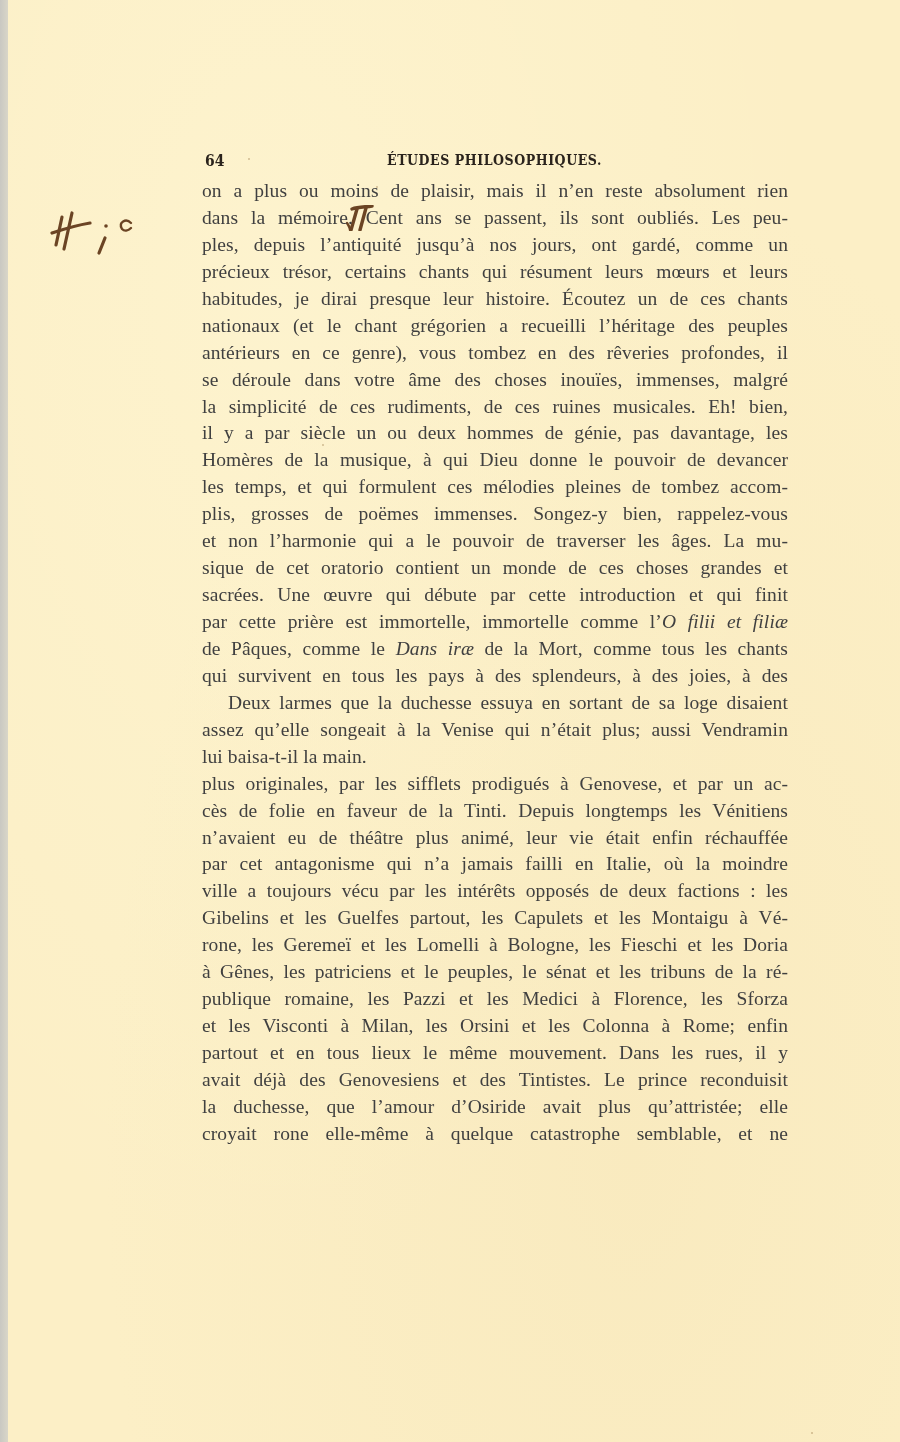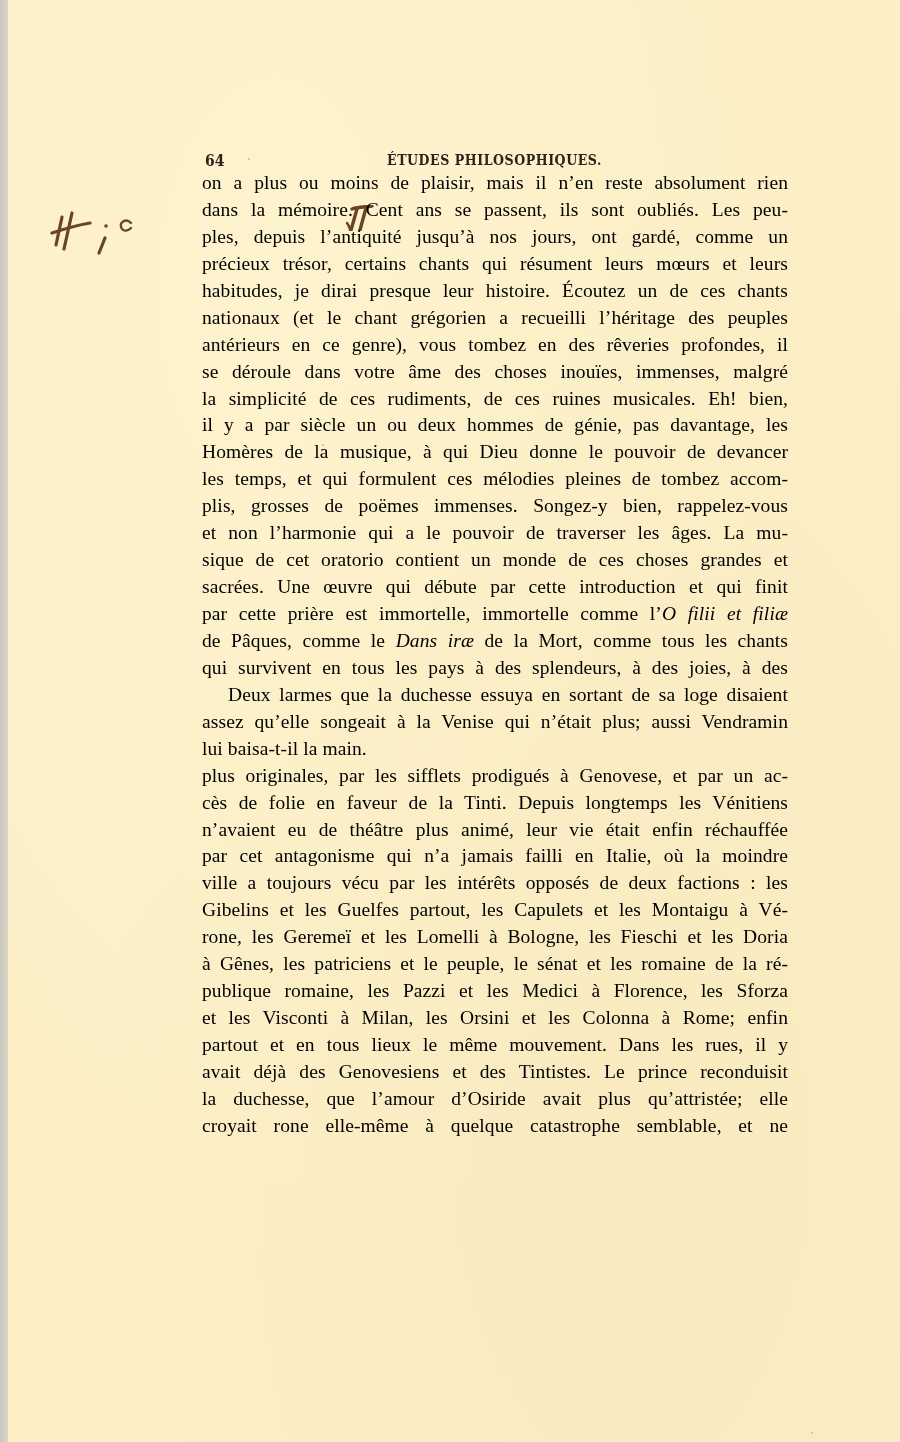--- a/index.html
+++ b/index.html
@@ -53,24 +53,24 @@
     font-size: 14px;
     font-weight: bold;
     letter-spacing: 0.6px;
     transform: scaleX(0.9);
     transform-origin: left top;
     white-space: nowrap;
   }
   .body-text {
     position: absolute;
     left: 202px;
-    top: 170px;
+    top: 178px;
     width: 586px;
     font-family: "Liberation Serif", serif;
-    color: #000000;
+    color: #404040;
   }
   .line {
     height: 26.95px;
     line-height: 26.95px;
     font-size: 19.5px;
     white-space: nowrap;
     text-align: justify;
     text-align-last: justify;
     letter-spacing: 0.1px;
   }
@@ -162,21 +162,21 @@
     <div class="line indent">Deux larmes que la duchesse essuya en sortant de sa loge disaient</div>
     <div class="line">assez qu’elle songeait à la Venise qui n’était plus; aussi Vendramin</div>
     <div class="line last">lui baisa-t-il la main.</div>
     <div class="line">plus originales, par les sifflets prodigués à Genovese, et par un ac-</div>
     <div class="line">cès de folie en faveur de la Tinti. Depuis longtemps les Vénitiens</div>
     <div class="line">n’avaient eu de théâtre plus animé, leur vie était enfin réchauffée</div>
     <div class="line">par cet antagonisme qui n’a jamais failli en Italie, où la moindre</div>
     <div class="line">ville a toujours vécu par les intérêts opposés de deux factions : les</div>
     <div class="line">Gibelins et les Guelfes partout, les Capulets et les Montaigu à Vé-</div>
     <div class="line">rone, les Geremeï et les Lomelli à Bologne, les Fieschi et les Doria</div>
-    <div class="line">à Gênes, les patriciens et le peuple, le sénat et les romaine de la ré-</div>
+    <div class="line">à Gênes, les patriciens et le peuples, le sénat et les tribuns de la ré-</div>
     <div class="line">publique romaine, les Pazzi et les Medici à Florence, les Sforza</div>
     <div class="line">et les Visconti à Milan, les Orsini et les Colonna à Rome; enfin</div>
     <div class="line">partout et en tous lieux le même mouvement. Dans les rues, il y</div>
     <div class="line">avait déjà des Genovesiens et des Tintistes. Le prince reconduisit</div>
     <div class="line">la duchesse, que l’amour d’Osiride avait plus qu’attristée; elle</div>
     <div class="line">croyait rone elle-même à quelque catastrophe semblable, et ne</div>
   </div>
 
 <div class="speck" style="left:248px;top:158px;"></div>
 <div class="speck" style="left:376px;top:186px;"></div>

